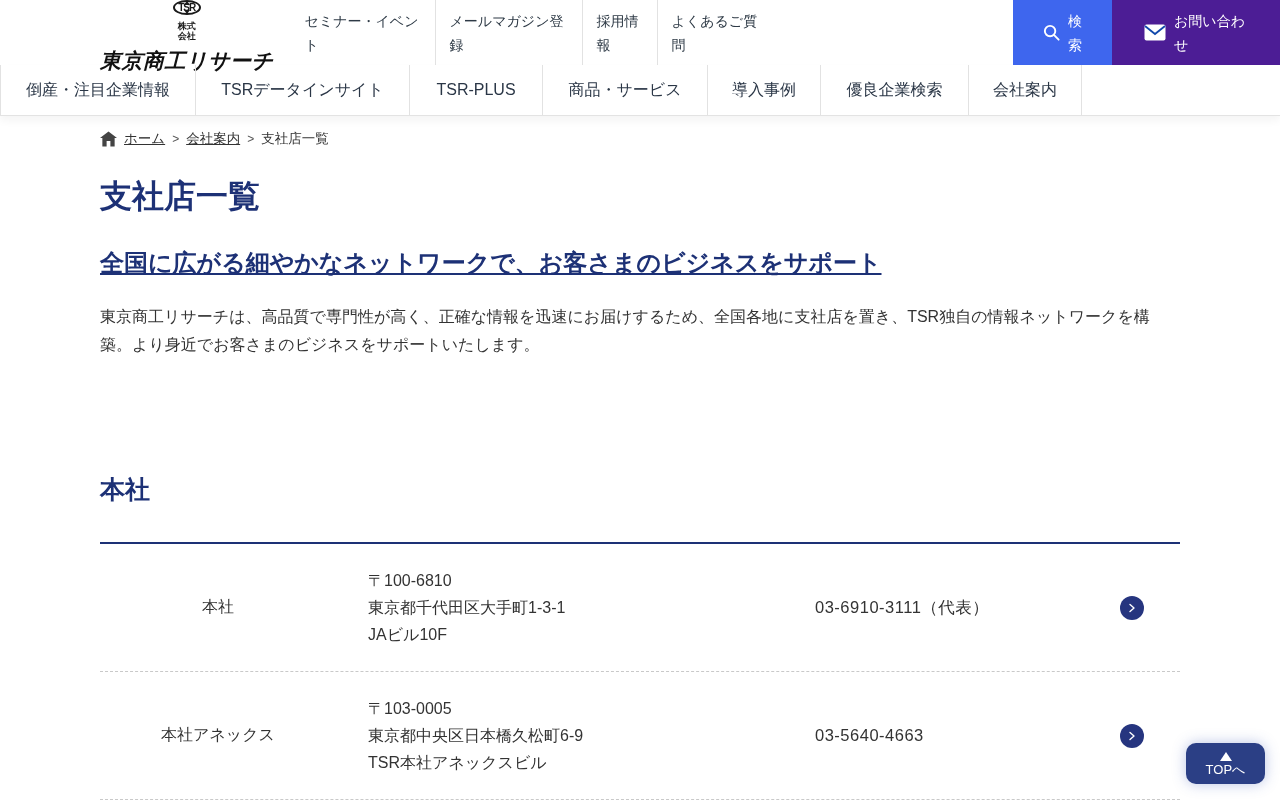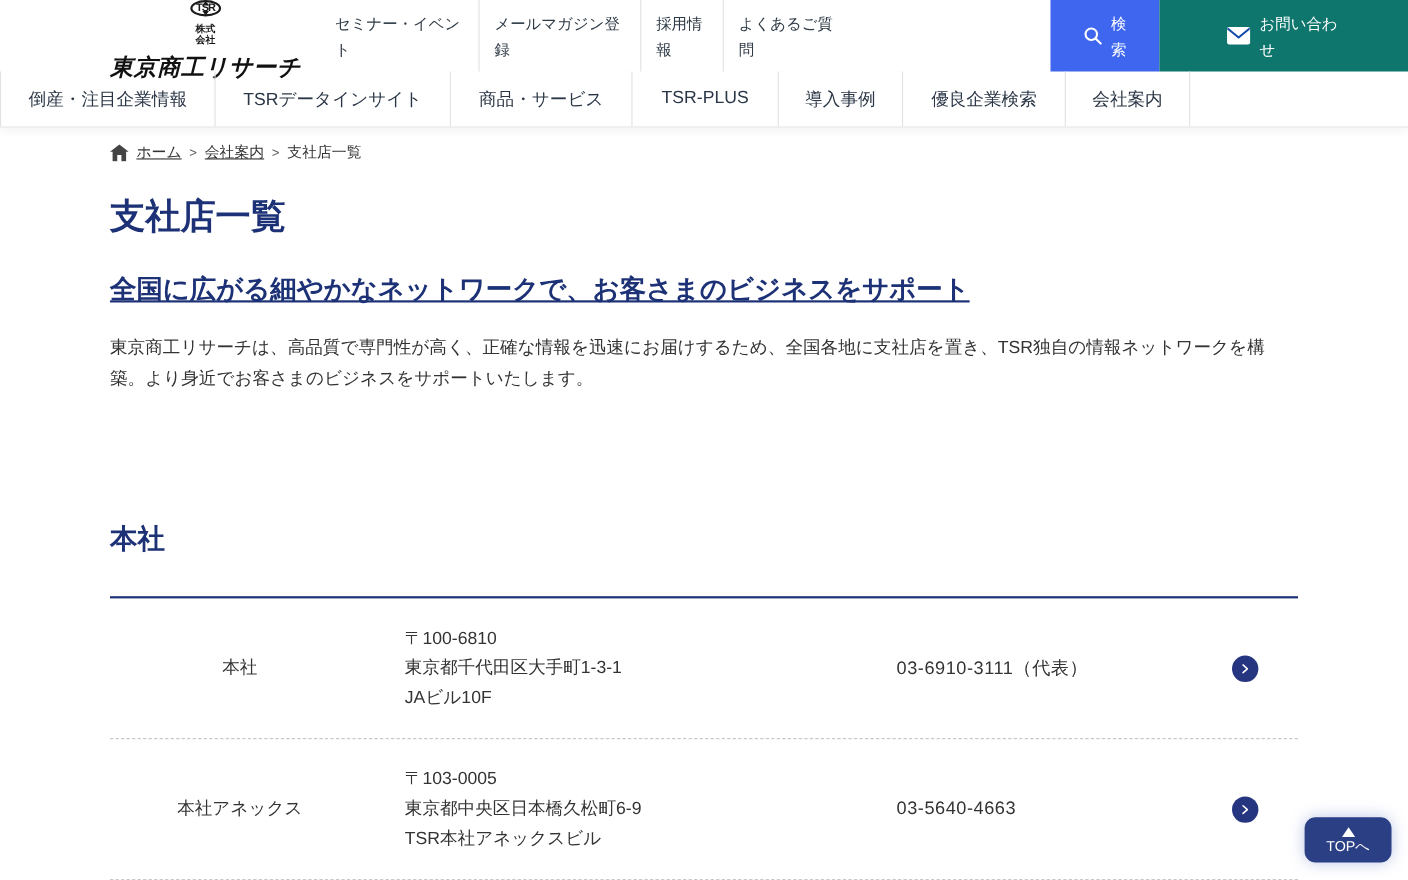--- a/index.html
+++ b/index.html
@@ -27,21 +27,21 @@
   .util-item span { font-size: 14px; line-height: 24px; color: #2e3a46; display: block; }
   .util-item .w118 { width: 118px; }
   .util-item .w120 { width: 120px; }
   .util-item .w48  { width: 48px; }
   .util-item .w86  { width: 86px; }
 
   .head-buttons { margin-left: auto; display: flex; }
   .btn-search { width: 99px; background: #3E66EE; color: #fff; border: none; cursor: pointer;
     display: flex; align-items: center; justify-content: center; gap: 6px; }
   .btn-search span { width: 16px; font-size: 14px; line-height: 24px; text-align: center; }
-  .btn-contact { width: 226px; background: #0f766e; color: #fff; border: none; cursor: pointer;
+  .btn-contact { width: 168px; background: #4c1d95; color: #fff; border: none; cursor: pointer;
     display: flex; align-items: center; justify-content: center; gap: 8px; }
   .btn-contact span { width: 74px; font-size: 14px; line-height: 24px; text-align: left; }
 
   
   .main-nav { height: 51px; display: flex; border-bottom: 1px solid #e3e3e3;
     box-shadow: 0 5px 8px rgba(0,0,0,0.045); position: relative; z-index: 2; }
   .nav-item { display: flex; align-items: center; justify-content: center; font-size: 16px;
     color: #2a3646; border-left: 1px solid #e2e2e2; cursor: pointer; }
   .nav-item:last-child { border-right: 1px solid #e2e2e2; }
   .nw0 { width: 195px; } .nw1 { width: 214px; } .nw2 { width: 133px; } .nw3 { width: 165px; }
@@ -127,25 +127,25 @@
   </div>
 </div>
 
 <nav class="main-nav">
   <div class="nav-item nw0">
       <span>倒産・注目企業情報</span>
     </div>
   <div class="nav-item nw1">
       <span>TSRデータインサイト</span>
     </div>
+  <div class="nav-item nw2">
+      <span>TSR-PLUS</span>
+    </div>
   <div class="nav-item nw3">
       <span>商品・サービス</span>
-    </div>
-  <div class="nav-item nw2">
-      <span>TSR-PLUS</span>
     </div>
   <div class="nav-item nw4">
       <span>導入事例</span>
     </div>
   <div class="nav-item nw5">
       <span>優良企業検索</span>
     </div>
   <div class="nav-item nw6">
       <span>会社案内</span>
     </div>

